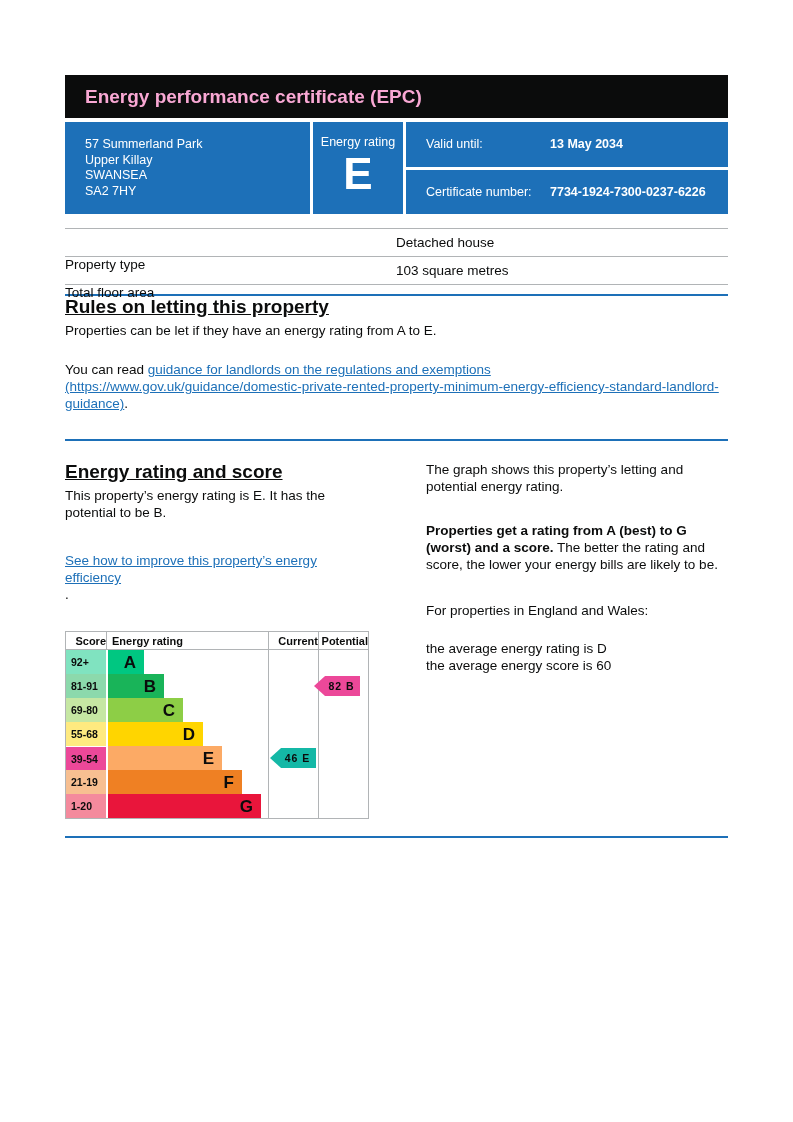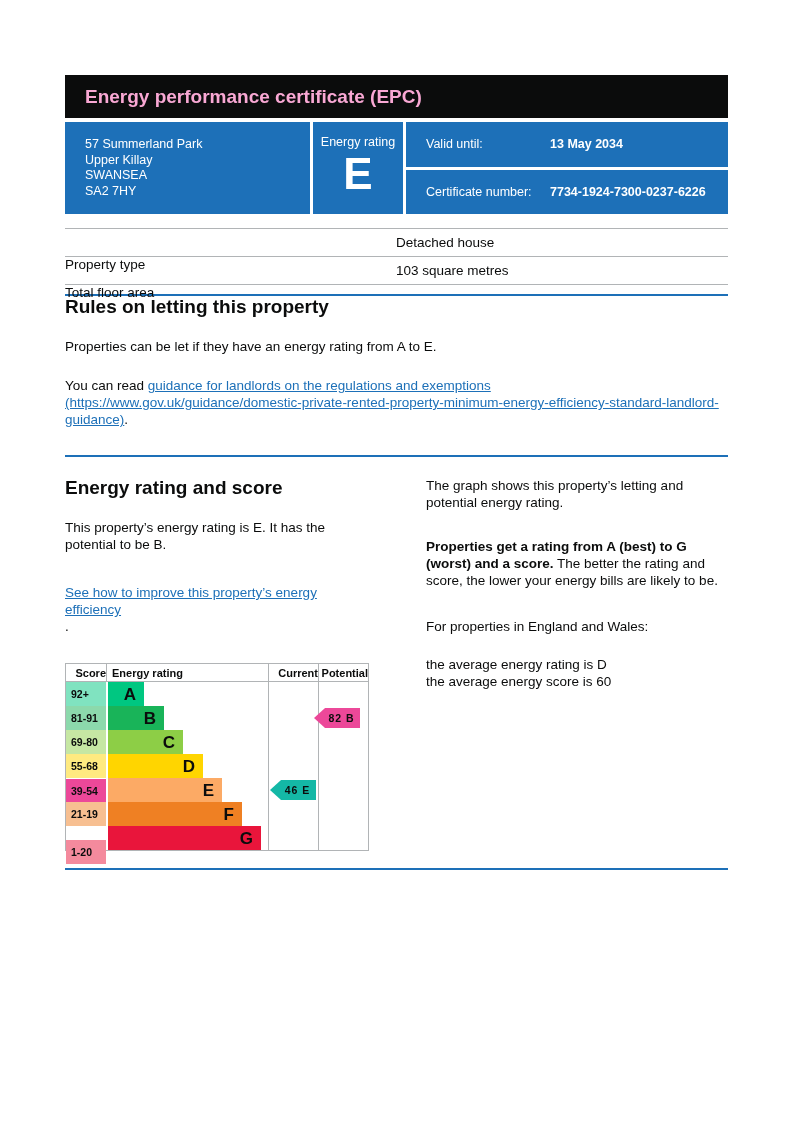--- a/index.html
+++ b/index.html
@@ -43,24 +43,24 @@
   
   .prop-table { margin-top: 14px; border-top: 1px solid #b1b4b6; font-size: 13.5px; }
   .prop-row { display: flex; height: 27px; align-items: center; border-bottom: 1px solid #b1b4b6; }
   .prop-label { width: 331px; margin-top: 44px; }
 
   .rule-blue { height: 2px; background: #1d70b8; border: none; margin: 0; }
   .rule-1 { margin-top: 9px; }
   .rule-2 { margin-top: 27px; }
   .rule-3 { margin-top: 17px; }
 
-  h2.h2 { font-size: 19px; font-weight: bold; margin: 0; color: #0b0c0c; }
+  h2.h2 { font-size: 19px; font-weight: bold; margin: 0; color: #0b0c0c; text-decoration: underline; }
   .rules-head { margin-top: 17px; }
   p { margin: 0; font-size: 13.5px; line-height: 17px; }
-  .p-gap1 { margin-top: 20px; }
+  .p-gap1 { margin-top: 4px; }
   .p-gap2 { margin-top: 22px; }
   a.link { color: #1d70b8; text-decoration: underline; cursor: pointer; }
 
   
   .cols { display: flex; margin-top: 20px; }
   .col-left { width: 361px; }
   .col-right { width: 302px; }
   .col-left p { width: 305px; }
   .improve { margin-top: 31px; display: inline-block; }
   .lead-bold { font-weight: bold; }
@@ -183,21 +183,21 @@
               <span class="band-letter">D</span>
             </div>
             <div class="score-cell" style="top: 115px; background: #ec4899;">39-54</div>
             <div class="band-bar" style="top: 114px; width: 114px; background: rgb(252, 170, 101);">
               <span class="band-letter">E</span>
             </div>
             <div class="score-cell" style="top: 138px; background: rgb(247, 191, 145);">21-19</div>
             <div class="band-bar" style="top: 138px; width: 134px; background: rgb(239, 128, 35);">
               <span class="band-letter">F</span>
             </div>
-            <div class="score-cell" style="top: 176px; background: rgb(244, 138, 157);">1-20</div>
+            <div class="score-cell" style="top: 162px; background: rgb(244, 138, 157);">1-20</div>
             <div class="band-bar" style="top: 162px; width: 153px; background: rgb(233, 21, 59);">
               <span class="band-letter">G</span>
             </div>
             <div class="rating-arrow" style="top: 116px; left: 204px; background: #14b8a6;">46 E</div>
             <div class="rating-arrow" style="top: 44px; left: 248px; background: #ec4899;">82 B</div>
           </div>
       </div>
     </div>
 
     <div class="col-right">

